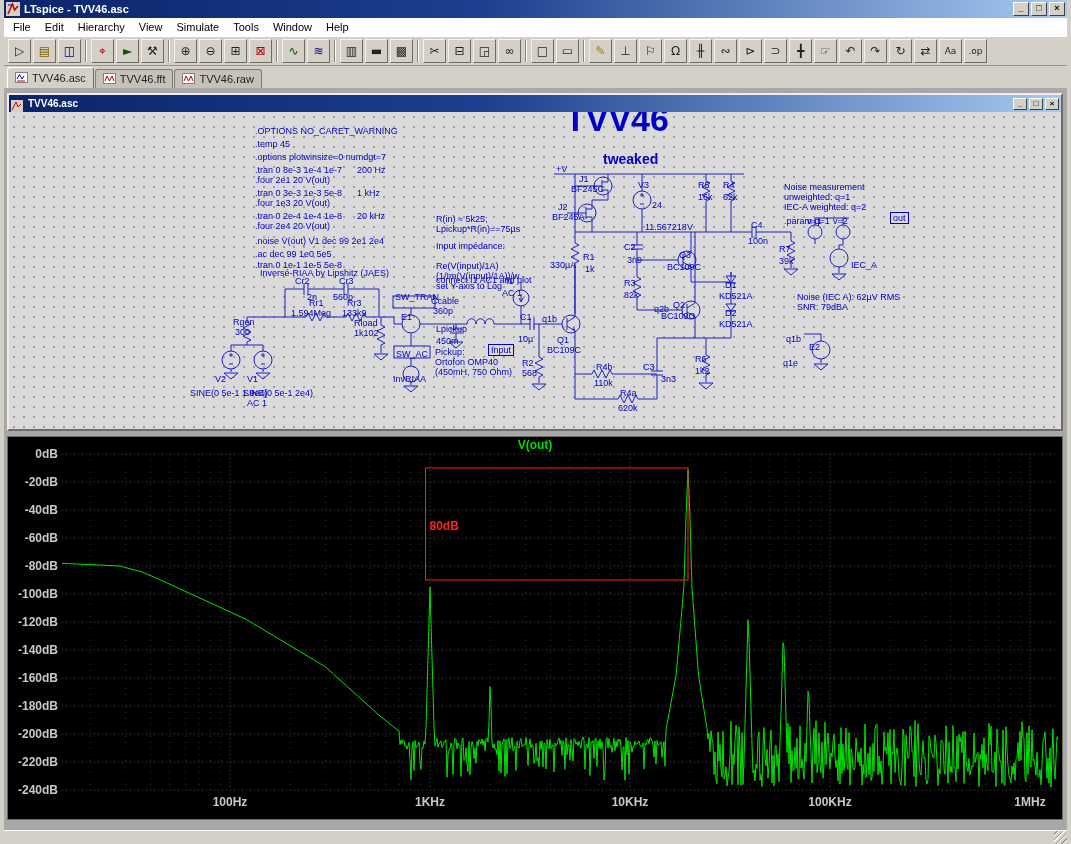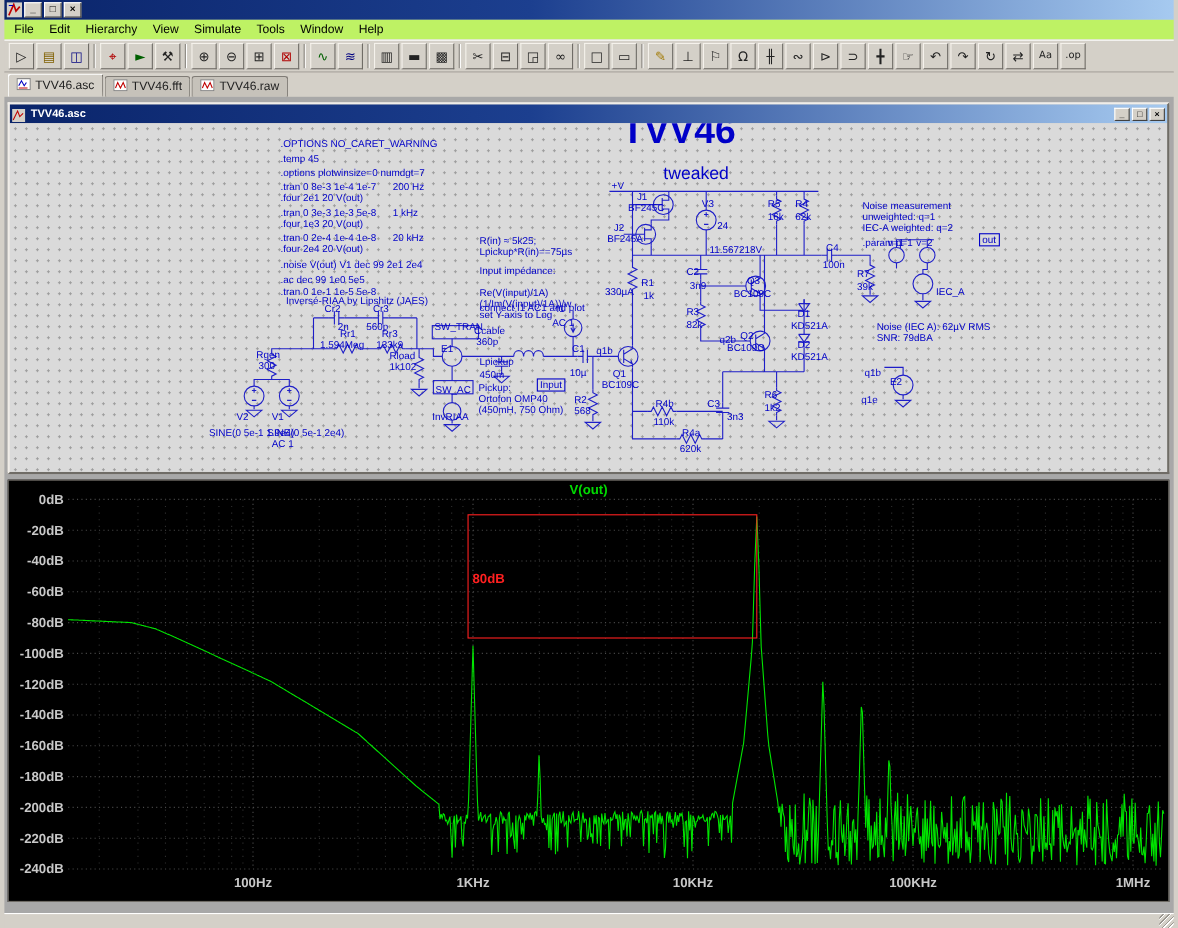--- a/index.html
+++ b/index.html
@@ -7,21 +7,21 @@
        font-family:"Liberation Sans",sans-serif;-webkit-font-smoothing:none}
   .win{width:1071px;height:844px;border-left:4px solid #d4d0c8;border-right:4px solid #d4d0c8;background:#d4d0c8}
   
   .titlebar{height:18px;background:linear-gradient(90deg,#0a246a,#1c3f8f 45%,#a6caf0);
             display:flex;align-items:center;padding:0 2px}
   .titlebar .ttl{color:#fff;font-size:11px;font-weight:bold;margin-left:4px;flex:1;white-space:nowrap}
   .cap-btn{width:16px;height:14px;background:#d4d0c8;border:1px solid;border-color:#fff #404040 #404040 #fff;
            font-size:9px;line-height:11px;text-align:center;margin-left:2px;font-weight:bold;color:#000;cursor:default}
   .appicon{width:14px;height:14px;flex:0 0 14px}
   
-  .menubar{height:18px;display:flex;align-items:center;font-size:11px;padding-left:2px;background:#bef264}
+  .menubar{height:18px;display:flex;align-items:center;font-size:11px;padding-left:2px;background:#ffffff}
   .menu-item{padding:2px 7px;cursor:default}
   
   .toolbar{height:30px;display:flex;align-items:center;padding:2px 3px;background:#d4d0c8;
            border-top:1px solid #fff;border-bottom:1px solid #9a968f}
   .tb-btn{width:23px;height:24px;margin:0 1px;background:#d4d0c8;border:1px solid;
           border-color:#f5f2ec #6f6c66 #6f6c66 #f5f2ec;font-size:12px;line-height:20px;
           text-align:center;color:#222;font-family:"DejaVu Sans",sans-serif;cursor:default;overflow:hidden}
   .tb-sep{width:2px;height:22px;border-left:1px solid #8a8780;border-right:1px solid #fff;margin:0 3px}
   
   .tabbar{height:22px;display:flex;align-items:flex-end;padding-left:3px;background:#d4d0c8}
@@ -55,20 +55,21 @@
 <div class="win">
 
   <div class="titlebar">
     <span class="appicon">
       <svg viewBox="0 0 14 14" width="14" height="14">
           <rect width="14" height="14" fill="#d4d0c8"></rect>
           <path d="M2,12 L6.5,2 L8.5,8 L12,4" stroke="#c00000" fill="none" stroke-width="1.5"></path>
           <path d="M2,3 H6" stroke="#0000c0" fill="none"></path>
         </svg>
     </span>
+    <span class="ttl">LTspice - TVV46.asc</span>
     <span id="win-caps" style="display:flex">
         <span class="cap-btn">_</span>
         <span class="cap-btn">□</span>
         <span class="cap-btn">×</span>
       </span>
   </div>
 
   <div class="menubar" id="menubar">
       <span class="menu-item">File</span>
       <span class="menu-item">Edit</span>
@@ -265,21 +266,21 @@
             <div class="slabel" style="left: 246px; top: 53px;">.tran 0 8e-3 1e-4 1e-7      200 Hz</div>
             <div class="slabel" style="left: 246px; top: 63px;">.four 2e1 20 V(out)</div>
             <div class="slabel" style="left: 246px; top: 76px;">.tran 0 3e-3 1e-3 5e-8      1 kHz</div>
             <div class="slabel" style="left: 246px; top: 86px;">.four 1e3 20 V(out)</div>
             <div class="slabel" style="left: 246px; top: 99px;">.tran 0 2e-4 1e-4 1e-8      20 kHz</div>
             <div class="slabel" style="left: 246px; top: 109px;">.four 2e4 20 V(out)</div>
             <div class="slabel" style="left: 246px; top: 124px;">.noise V(out) V1 dec 99 2e1 2e4</div>
             <div class="slabel" style="left: 246px; top: 137px;">.ac dec 99 1e0 5e5</div>
             <div class="slabel" style="left: 246px; top: 148px;">.tran 0 1e-1 1e-5 5e-8</div>
             <div class="slabel" style="left: 556px; top: 2px; font-size: 34px; font-weight: bold;">TVV46</div>
-            <div class="slabel" style="left: 594px; top: 42px; font-size: 16px; font-weight: normal;">tweaked</div>
+            <div class="slabel" style="left: 594px; top: 42px; font-size: 14px; font-weight: bold;">tweaked</div>
             <div class="slabel" style="left: 775px; top: 70px;">Noise measurement</div>
             <div class="slabel" style="left: 775px; top: 80px;">unweighted: q=1</div>
             <div class="slabel" style="left: 775px; top: 90px;">IEC-A weighted: q=2</div>
             <div class="slabel" style="left: 775px; top: 104px;">.param q=1</div>
             <div class="slabel" style="left: 788px; top: 180px;">Noise (IEC A): 62µV RMS</div>
             <div class="slabel" style="left: 788px; top: 190px;">SNR: 79dBA</div>
             <div class="slabel" style="left: 427px; top: 102px;">R(in) ≈ 5k25;</div>
             <div class="slabel" style="left: 427px; top: 112px;">Lpickup*R(in)==75µs</div>
             <div class="slabel" style="left: 427px; top: 129px;">Input impédance:</div>
             <div class="slabel" style="left: 427px; top: 139px; margin-top: 24px;">connect I1 AC1 and plot</div>

